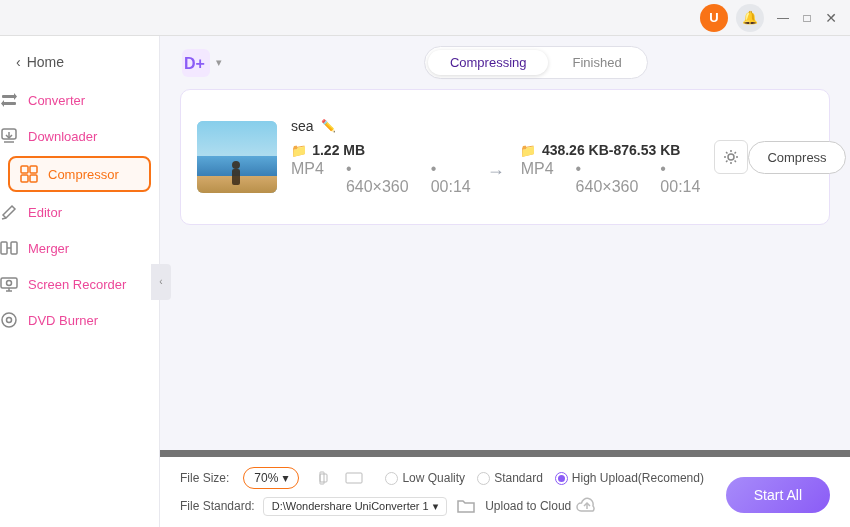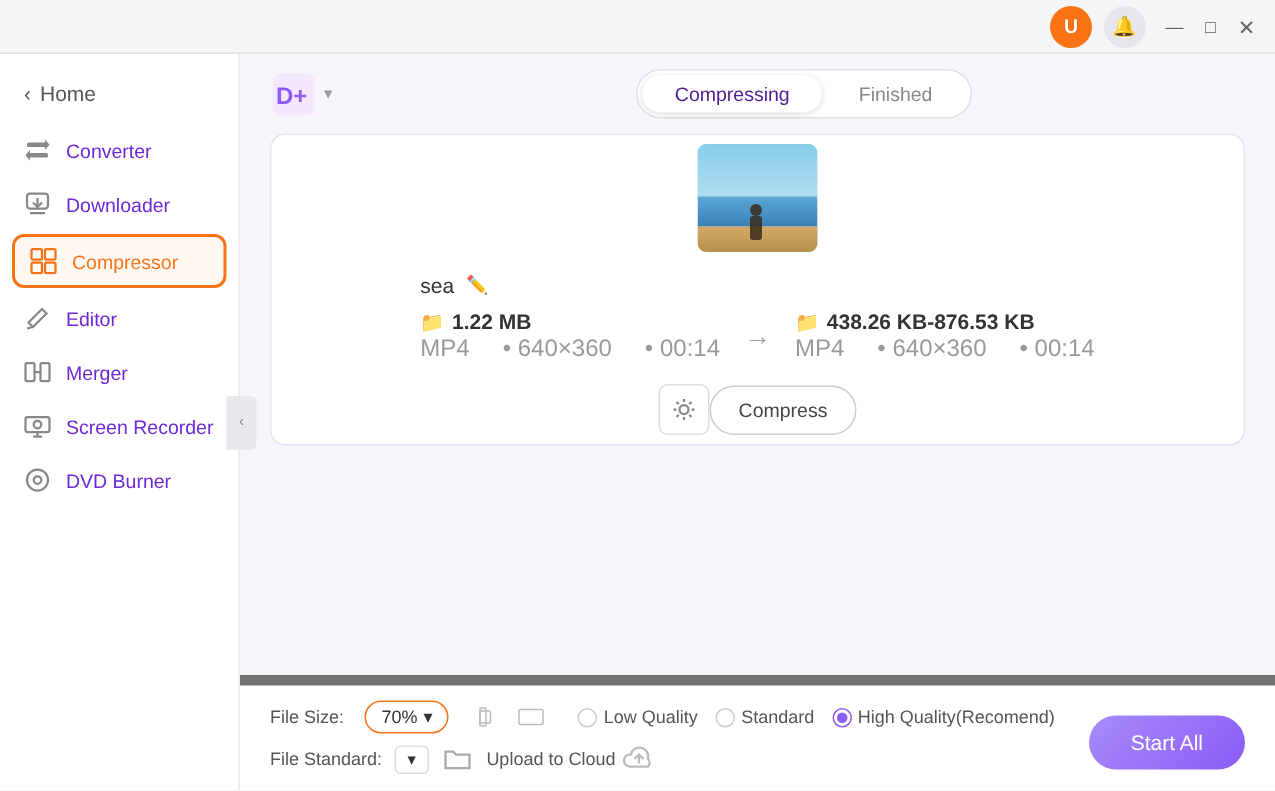--- a/index.html
+++ b/index.html
@@ -85,23 +85,23 @@
       font-size: 13px;
       color: #555;
       cursor: pointer;
       margin-bottom: 4px;
     }
     .sidebar-back span { font-size: 14px; }
     .sidebar-item {
       display: flex;
       align-items: center;
       gap: 10px;
-      padding: 9px 16px;
+      padding: 9px 0;
       font-size: 13px;
-      color: #6d28d9;
+      color: #ec4899;
       cursor: pointer;
       border-radius: 0;
       position: relative;
     }
     .sidebar-item.active {
       border: 2px solid #f97316;
       border-radius: 8px;
       margin: 2px 8px;
       padding: 7px 10px;
       color: #f97316;
@@ -185,26 +185,25 @@
     
     .file-area {
       flex: 1;
       padding: 0 20px 10px;
       overflow-y: auto;
     }
     .file-card {
       background: #ffffff;
       border-radius: 10px;
       border: 1px solid #e8e0f8;
-      padding: 6px 16px;
+      padding: 28px 16px;
       display: flex;
       align-items: center;
       gap: 14px;
       margin-bottom: 10px;
-      flex-direction: column;
     }
     .file-thumb {
       width: 80px;
       height: 72px;
       border-radius: 6px;
       overflow: hidden;
       flex-shrink: 0;
       position: relative;
     }
     .file-thumb-img {
@@ -663,28 +662,29 @@
             <div class="quality-option">
               <div class="radio-circle"></div>
               <span>Low Quality</span>
             </div>
             <div class="quality-option">
               <div class="radio-circle"></div>
               <span>Standard</span>
             </div>
             <div class="quality-option">
               <div class="radio-circle selected"></div>
-              <span>High Quality(Recomend)</span>
+              <span>High Upload(Recomend)</span>
             </div>
           </div>
         </div>
 
         <div class="bottom-row file-location-row">
           <span>File Standard:</span>
           <div class="location-path">
+            <span>D:\Wondershare UniConverter 1</span>
             <span>▾</span>
           </div>
           <span class="small-icon">
             <svg width="18" height="16" viewBox="0 0 18 16" fill="none">
               <path d="M1 3h5l2 2h9v9H1z" stroke="#aaa" stroke-width="1.5" fill="none"></path>
             </svg>
           </span>
           <div class="upload-cloud">
             <span>Upload to Cloud</span>
             <span>

